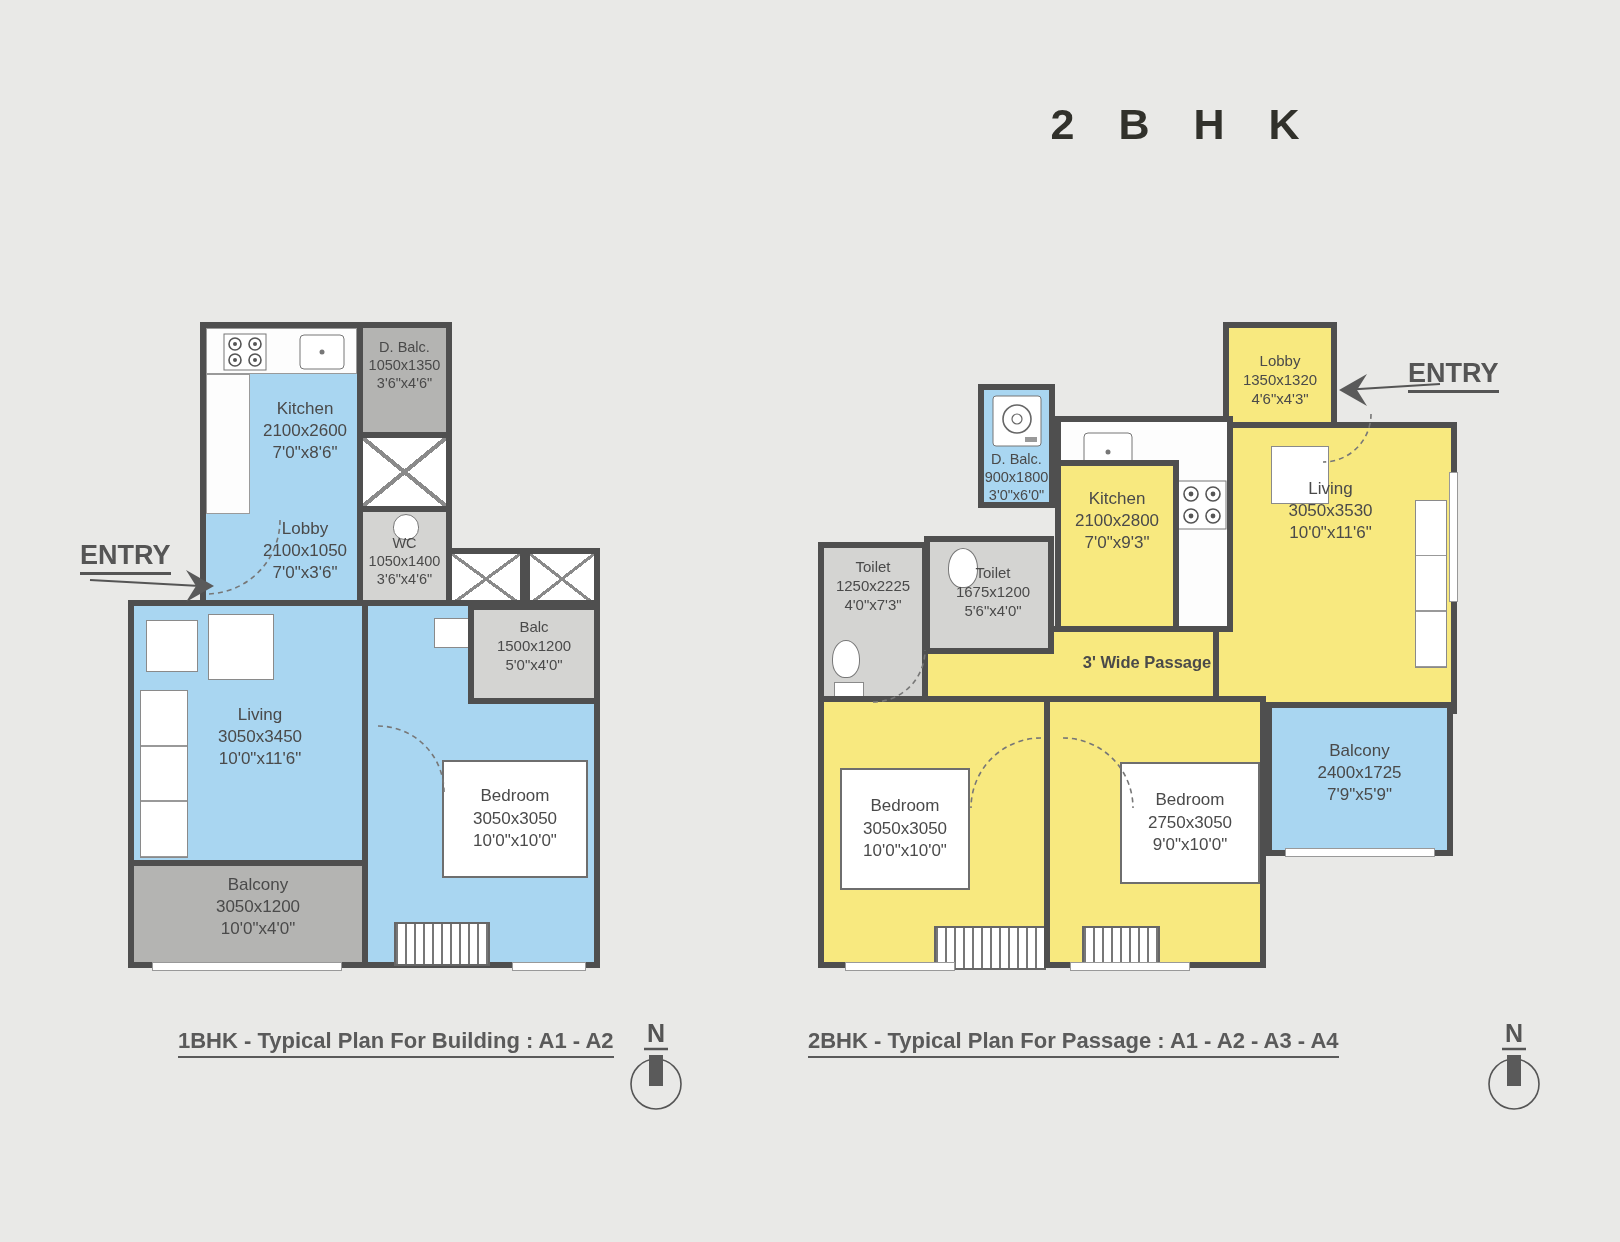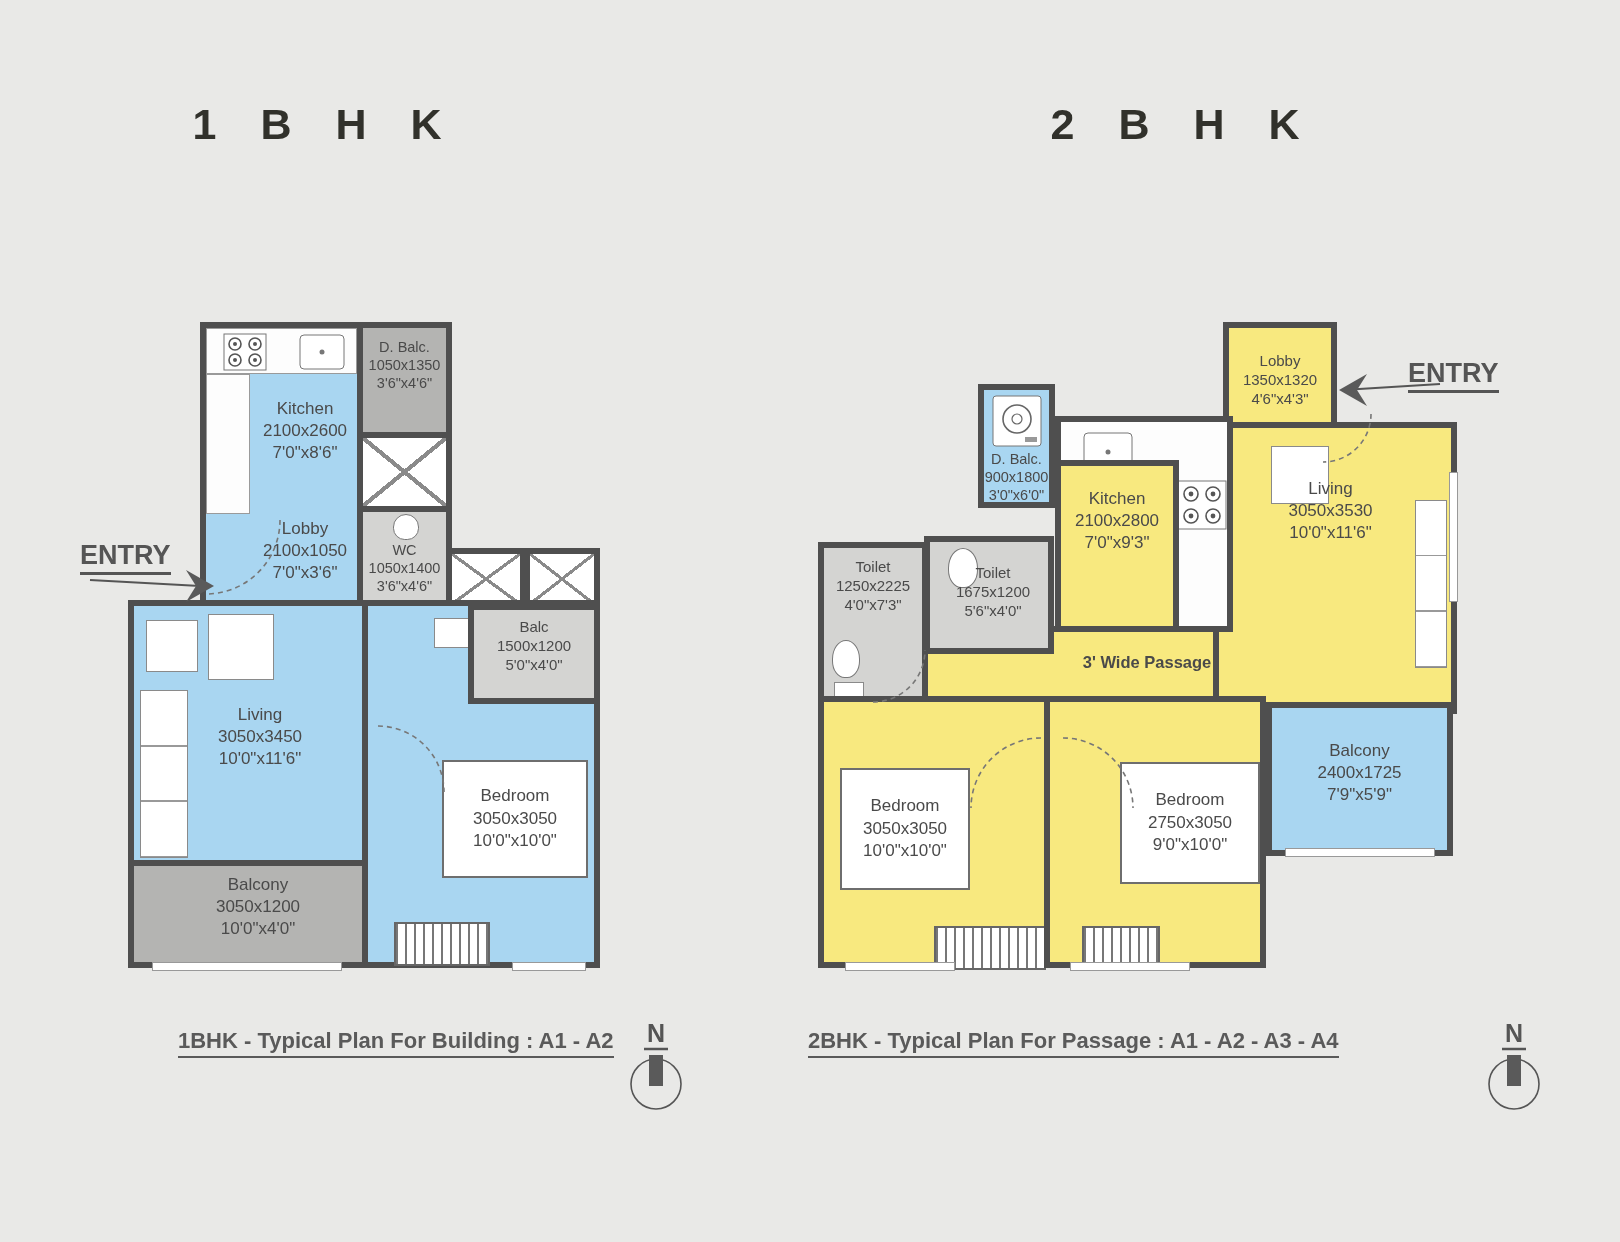--- a/index.html
+++ b/index.html
@@ -29,21 +29,20 @@
   .cap{position:absolute;font-weight:bold;font-size:22px;color:#5a5a5a;}
   .cap span{border-bottom:2.5px solid #5a5a5a;display:inline-block;padding-bottom:2px;}
   .arcsvg{position:absolute;left:0;top:0;pointer-events:none;}
   svg{display:block;}
 </style>
 </head>
 <body>
 
 <div id="canvas">
 
-  <div class="title" style="left:145px;top:100px;width:360px;">1 B H K</div>
   <div class="title" style="left:1003px;top:100px;width:360px;">2 B H K</div>
 
   <div class="plan" id="plan1" style="left:128px;top:322px;width:472px;height:652px;">
 
     <div class="room blue" style="left:72px;top:0;width:163px;height:284px;">
       <div class="counter" style="left:0;top:0;width:151px;height:46px;">
         <svg style="position:absolute;left:16px;top:4px;" width="44" height="38" viewBox="0 0 44 38">
           <rect x="1" y="1" width="42" height="36" fill="#fff" stroke="#777"></rect>
           <circle cx="12" cy="11" r="6" fill="none" stroke="#555" stroke-width="1.6"></circle>
           <circle cx="32" cy="11" r="6" fill="none" stroke="#555" stroke-width="1.6"></circle>
@@ -76,21 +75,21 @@
     <div class="rlabel xs" style="left:229px;top:16px;width:95px;">
       <div>D. Balc.</div>
       <div>1050x1350</div>
       <div>3'6"x4'6"</div>
     </div>
     <div class="shaft" style="left:229px;top:110px;width:95px;height:80px;"></div>
 
     <div class="room graylight" style="left:229px;top:184px;width:95px;height:100px;">
       <div class="wcfix" style="left:30px;top:2px;width:26px;height:26px;"></div>
     </div>
-    <div class="rlabel xs" style="left:229px;top:212px;width:95px;margin-top:7px;">
+    <div class="rlabel xs" style="left:229px;top:212px;width:95px;">
       <div>WC</div>
       <div>1050x1400</div>
       <div>3'6"x4'6"</div>
     </div>
 
     <div class="shaft" style="left:318px;top:226px;width:80px;height:62px;"></div>
     <div class="shaft" style="left:396px;top:226px;width:76px;height:62px;"></div>
 
     <div class="room blue" style="left:0;top:278px;width:240px;height:266px;">
       <div class="furn" style="left:12px;top:14px;width:52px;height:52px;"></div>

